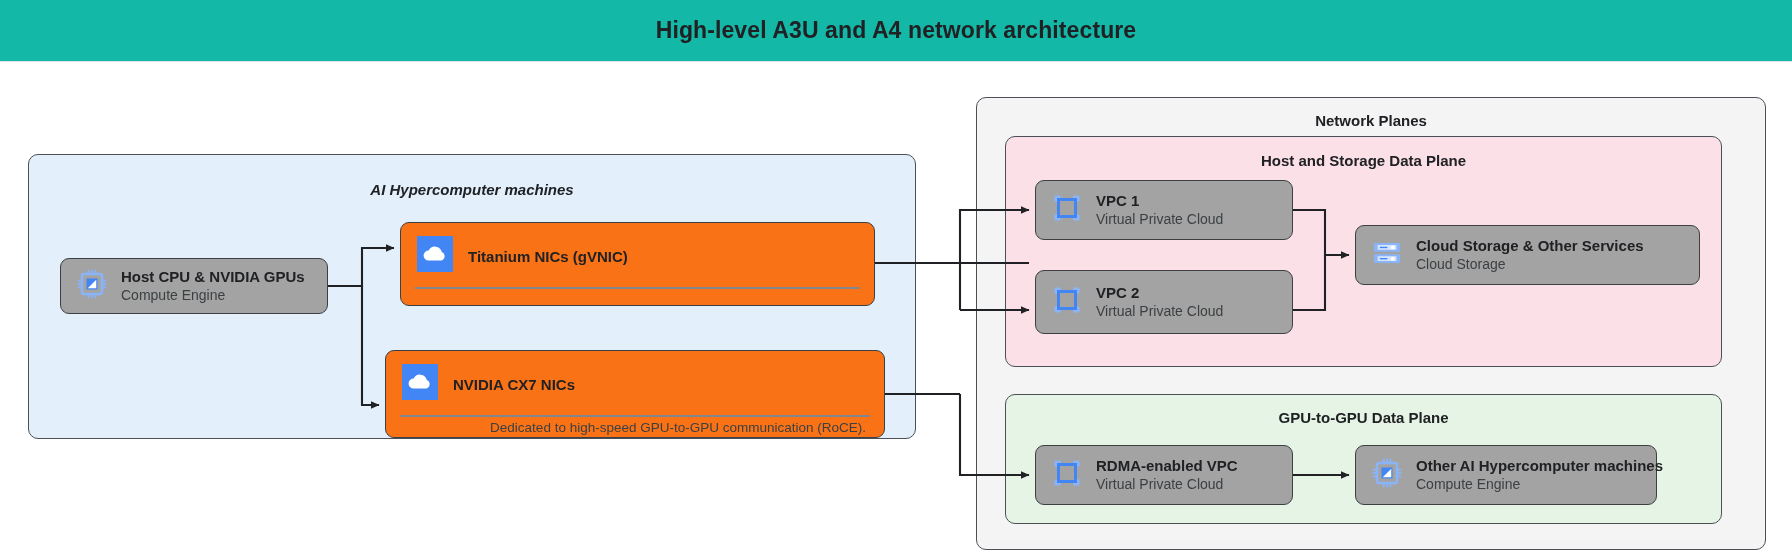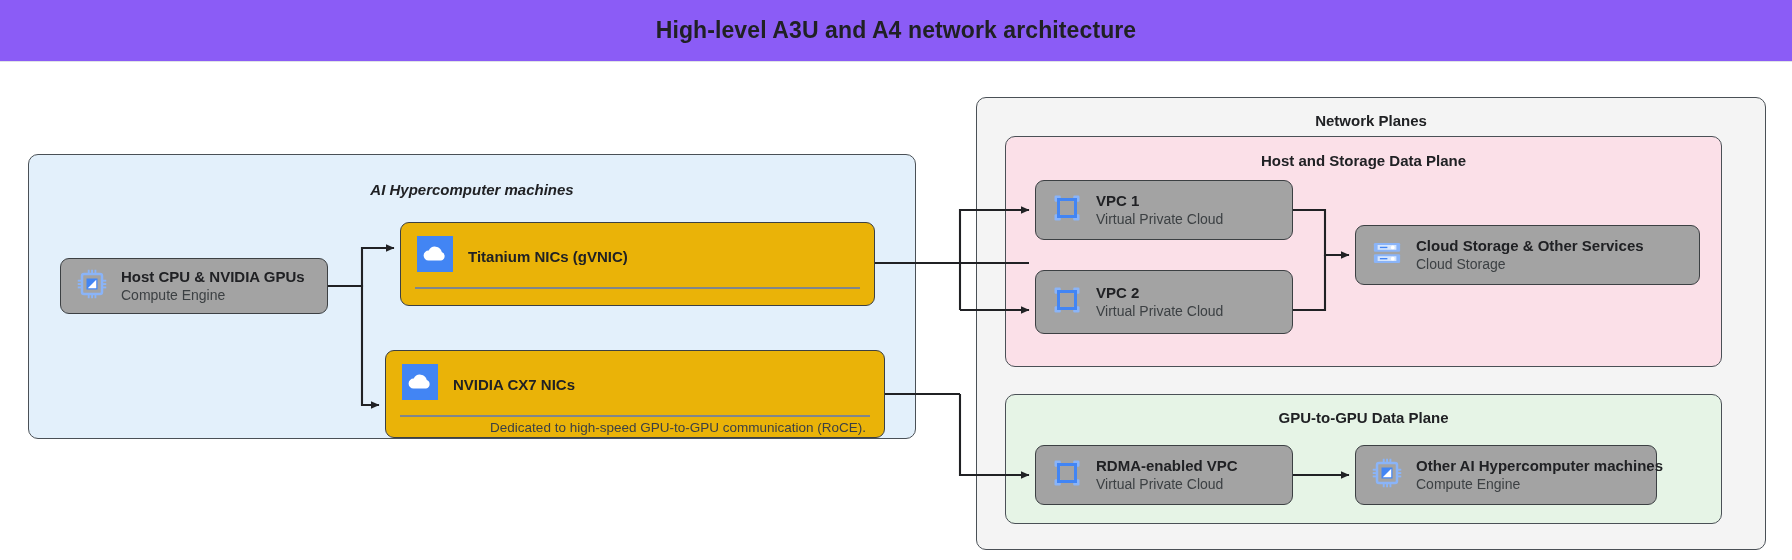--- a/index.html
+++ b/index.html
@@ -7,21 +7,21 @@
     width: 1792px; height: 560px;
     background: #ffffff;
     font-family: "Liberation Sans", sans-serif;
     overflow: hidden;
   }
   #root { position: relative; width: 1792px; height: 560px; background: #fff; }
 
   
   .titlebar {
     position: absolute; left: 0; top: 0; width: 1792px; height: 62px;
-    background: #8b5cf6;
+    background: #14b8a6;
     border-bottom: 1px solid #dfe3e6;
     display: flex; align-items: center; justify-content: center;
   }
   .titlebar .title {
     font-size: 23px; font-weight: bold; color: #202124; letter-spacing: .1px;
   }
 
   
   .canvas { position: absolute; left: 0; top: 62px; width: 1792px; height: 498px; background:#fff; }
   svg.wires { position: absolute; left: 0; top: 0; width: 1792px; height: 498px; pointer-events: none; z-index: 5; }
@@ -51,21 +51,21 @@
     border: 1.6px solid #3c4043; border-radius: 9px;
     display: flex; align-items: center;
   }
   .card .ico { flex: 0 0 auto; margin-left: 16px; margin-right: 14px; }
   .card .txt { display: flex; flex-direction: column; justify-content: center; }
   .card .t1 { font-size: 15px; font-weight: bold; color: #202124; line-height: 19px; white-space: nowrap; }
   .card .t2 { font-size: 14px; color: #3c4043; line-height: 19px; white-space: nowrap; }
 
   
   .niccard {
-    position: absolute; background: #eab308;
+    position: absolute; background: #f97316;
     border: 1.6px solid #3c4043; border-radius: 9px;
     display: flex; flex-direction: column;
   }
   .niccard .nic-head { display: flex; align-items: center; padding: 13px 16px 0 16px; }
   .niccard .nic-head .ico { margin-right: 15px; }
   .niccard .nic-head .t1 { font-size: 15px; font-weight: bold; color: #202124; white-space: nowrap; }
   .niccard .nic-rule { height: 2px; background: #80868b; margin: 11px 14px 0 14px; }
   .niccard .nic-foot { flex: 1; display: flex; align-items: center; justify-content: flex-end;
                        padding: 0 18px; font-size: 13.5px; color: #3c4043; white-space: nowrap; }
 

